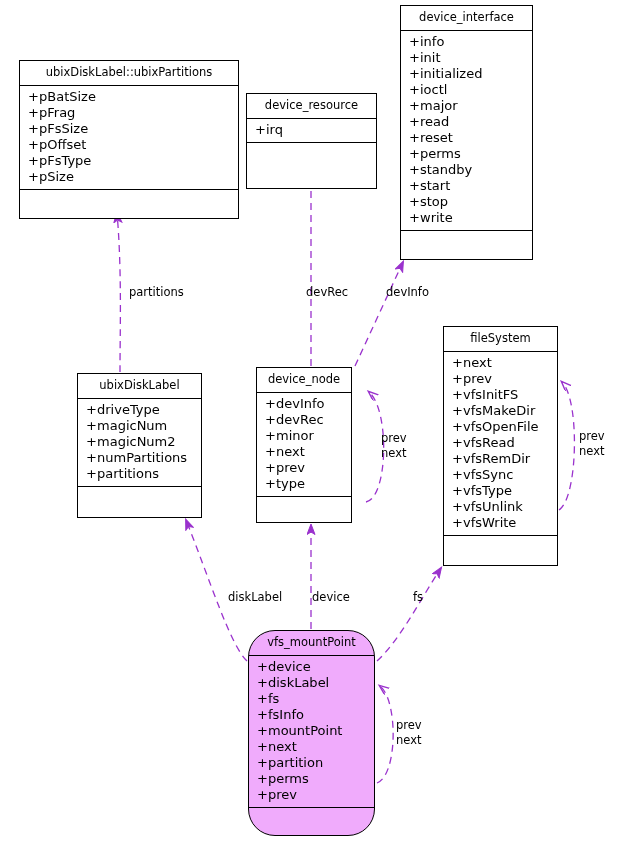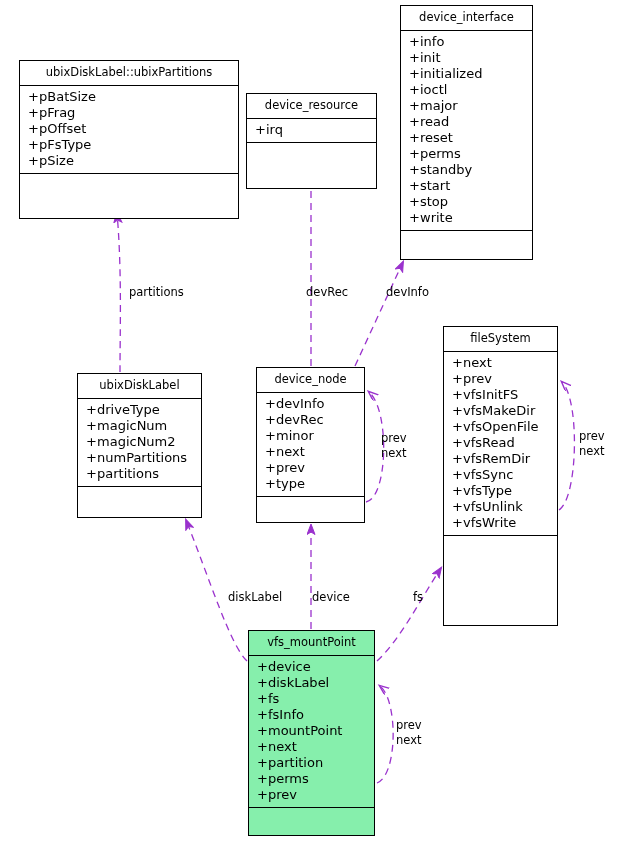--- a/index.html
+++ b/index.html
@@ -27,21 +27,22 @@
     height: 843px;
     pointer-events: none;
   }
   .uml-class {
     position: absolute;
     box-sizing: border-box;
     border: 1px solid #000000;
     background: #ffffff;
   }
   .uml-class.highlighted {
-    background: #86efac;
+    background: #f0abfc;
+    border-radius: 27px;
   }
   .uml-title {
     text-align: center;
     font-size: 11.5px;
     color: #000000;
     line-height: 15px;
     padding: 4px 4px 5px 4px;
     border-bottom: 1px solid #000000;
     white-space: nowrap;
     overflow: hidden;
@@ -105,20 +106,21 @@
 
     <path d="M 377 783 C 398 775 398 700 380 686" fill="none" stroke="#9a32cd" stroke-width="1.3" stroke-dasharray="7,5" marker-end="url(#arrowOpen)"></path>
   </svg>
 
   <div id="classes-layer">
       <div class="uml-class" style="left: 19px; top: 53px; width: 220px; height: 159px; margin-top: 7px;">
         <div class="uml-title">ubixDiskLabel::ubixPartitions</div>
         <div class="uml-attrs">
           <div class="attr-row"><span class="vis">+</span><span>pBatSize</span></div>
           <div class="attr-row"><span class="vis">+</span><span>pFrag</span></div>
+          <div class="attr-row"><span class="vis">+</span><span>pFsSize</span></div>
           <div class="attr-row"><span class="vis">+</span><span>pOffset</span></div>
           <div class="attr-row"><span class="vis">+</span><span>pFsType</span></div>
           <div class="attr-row"><span class="vis">+</span><span>pSize</span></div>
         </div>
         <div class="uml-ops"></div>
       </div>
       <div class="uml-class" style="left: 246px; top: 93px; width: 131px; height: 96px;">
         <div class="uml-title">device_resource</div>
         <div class="uml-attrs">
           <div class="attr-row"><span class="vis">+</span><span>irq</span></div>
@@ -147,33 +149,33 @@
         <div class="uml-title">ubixDiskLabel</div>
         <div class="uml-attrs">
           <div class="attr-row"><span class="vis">+</span><span>driveType</span></div>
           <div class="attr-row"><span class="vis">+</span><span>magicNum</span></div>
           <div class="attr-row"><span class="vis">+</span><span>magicNum2</span></div>
           <div class="attr-row"><span class="vis">+</span><span>numPartitions</span></div>
           <div class="attr-row"><span class="vis">+</span><span>partitions</span></div>
         </div>
         <div class="uml-ops"></div>
       </div>
-      <div class="uml-class" style="left: 256px; top: 367px; width: 109px; height: 156px;">
+      <div class="uml-class" style="left: 256px; top: 367px; width: 96px; height: 156px;">
         <div class="uml-title">device_node</div>
         <div class="uml-attrs">
           <div class="attr-row"><span class="vis">+</span><span>devInfo</span></div>
           <div class="attr-row"><span class="vis">+</span><span>devRec</span></div>
           <div class="attr-row"><span class="vis">+</span><span>minor</span></div>
           <div class="attr-row"><span class="vis">+</span><span>next</span></div>
           <div class="attr-row"><span class="vis">+</span><span>prev</span></div>
           <div class="attr-row"><span class="vis">+</span><span>type</span></div>
         </div>
         <div class="uml-ops"></div>
       </div>
-      <div class="uml-class" style="left: 443px; top: 326px; width: 115px; height: 300px;">
+      <div class="uml-class" style="left: 443px; top: 326px; width: 115px; height: 240px;">
         <div class="uml-title">fileSystem</div>
         <div class="uml-attrs">
           <div class="attr-row"><span class="vis">+</span><span>next</span></div>
           <div class="attr-row"><span class="vis">+</span><span>prev</span></div>
           <div class="attr-row"><span class="vis">+</span><span>vfsInitFS</span></div>
           <div class="attr-row"><span class="vis">+</span><span>vfsMakeDir</span></div>
           <div class="attr-row"><span class="vis">+</span><span>vfsOpenFile</span></div>
           <div class="attr-row"><span class="vis">+</span><span>vfsRead</span></div>
           <div class="attr-row"><span class="vis">+</span><span>vfsRemDir</span></div>
           <div class="attr-row"><span class="vis">+</span><span>vfsSync</span></div>

